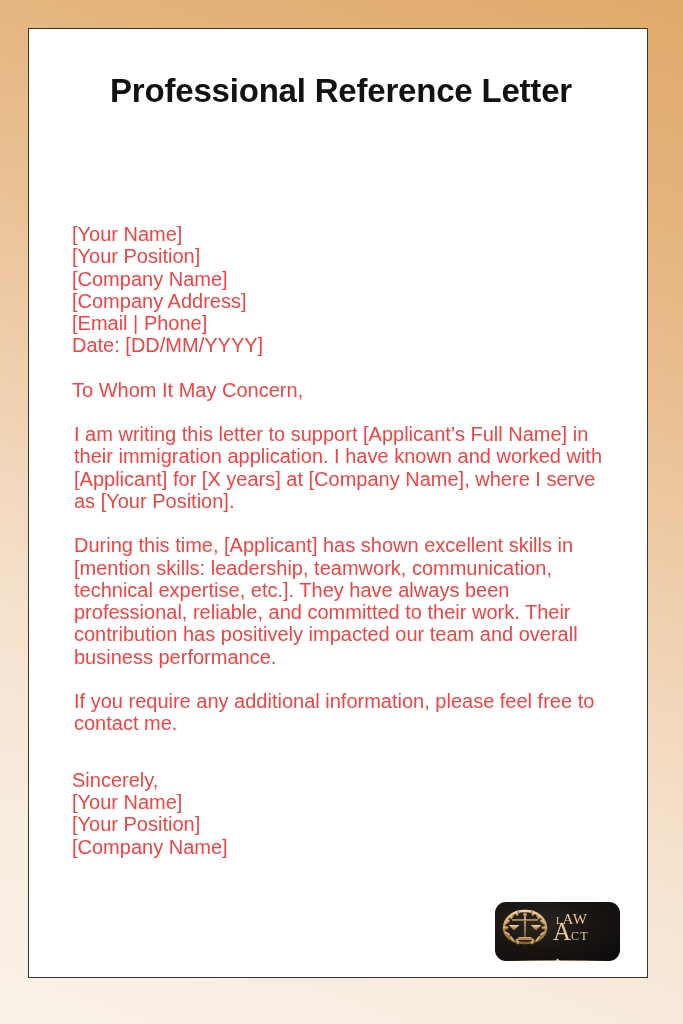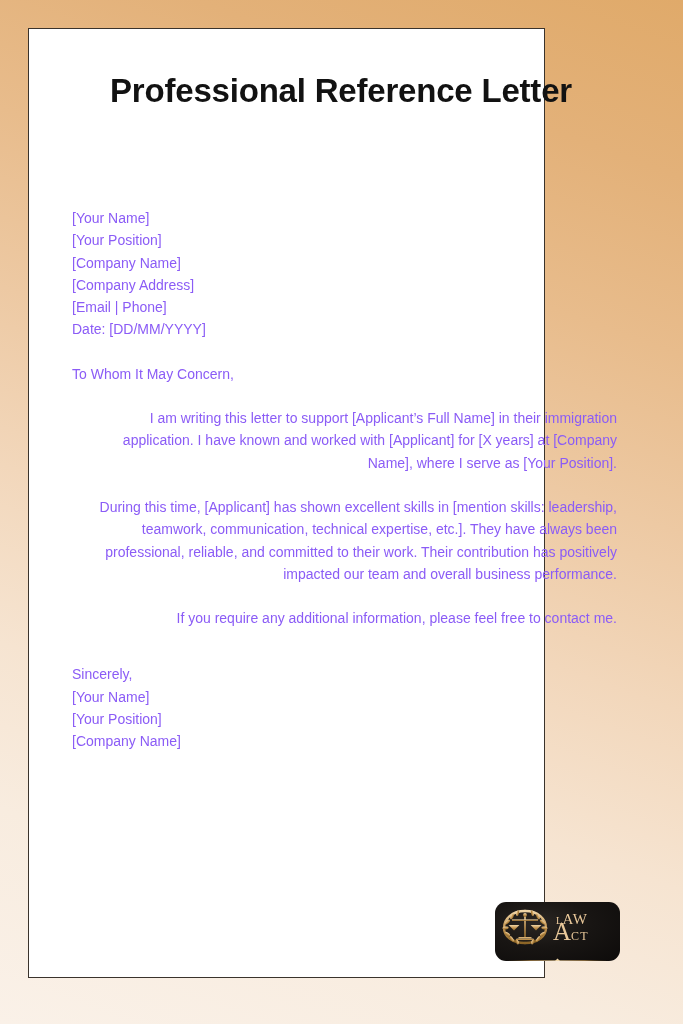--- a/index.html
+++ b/index.html
@@ -31,21 +31,21 @@
         #f6e4d1 70%,
         #f8ecdf 83%,
         #faf1e8 100%);
   }
 
   
   .page {
     position: absolute;
     left: 28px;
     top: 28px;
-    width: 517px;
+    width: 620px;
     height: 950px;
     background: #ffffff;
     border: 1.5px solid #3a332c;
     box-sizing: border-box;
   }
 
   .page-inner {
     position: absolute;
     left: 0; top: 0;
     width: 100%;
@@ -64,44 +64,43 @@
     font-weight: bold;
     color: #121212;
     letter-spacing: -0.2px;
   }
   .doc-title .tline { display: block; }
 
   
   .letter-body {
     position: absolute;
     left: 43px;
-    top: 178px;
+    top: 194px;
     width: 545px;
-    font-size: 14px;
+    font-size: 20px;
     line-height: 22.3px;
-    color: #8b5cf6;
+    color: #ef4444;
   }
 
   .addr-block,
   .sign-block {
     margin: 0;
   }
   .addr-line,
   .sign-line {
     display: block;
     white-space: nowrap;
   }
 
   .salutation {
     margin: 22px 0 0 0;
   }
 
   .body-para {
-    margin: 22px 0 0 8px;
-    text-align: right;
+    margin: 22px 0 0 2px;
   }
 
   .sign-block {
     margin-top: 34px;
   }
 
   
   .logo-badge {
     position: absolute;
     left: 466px;

